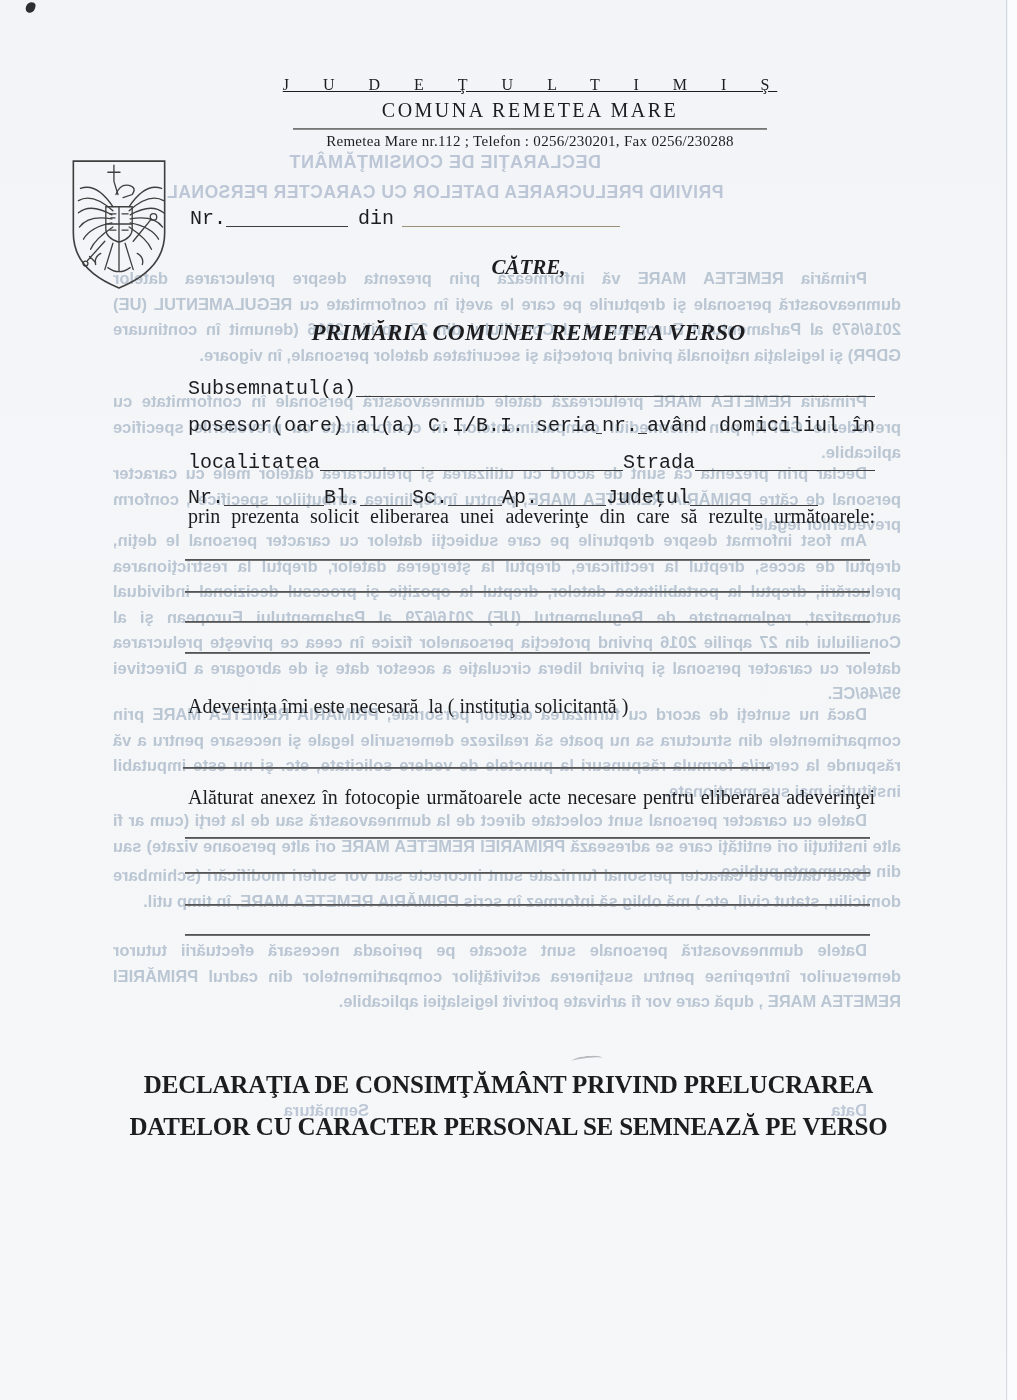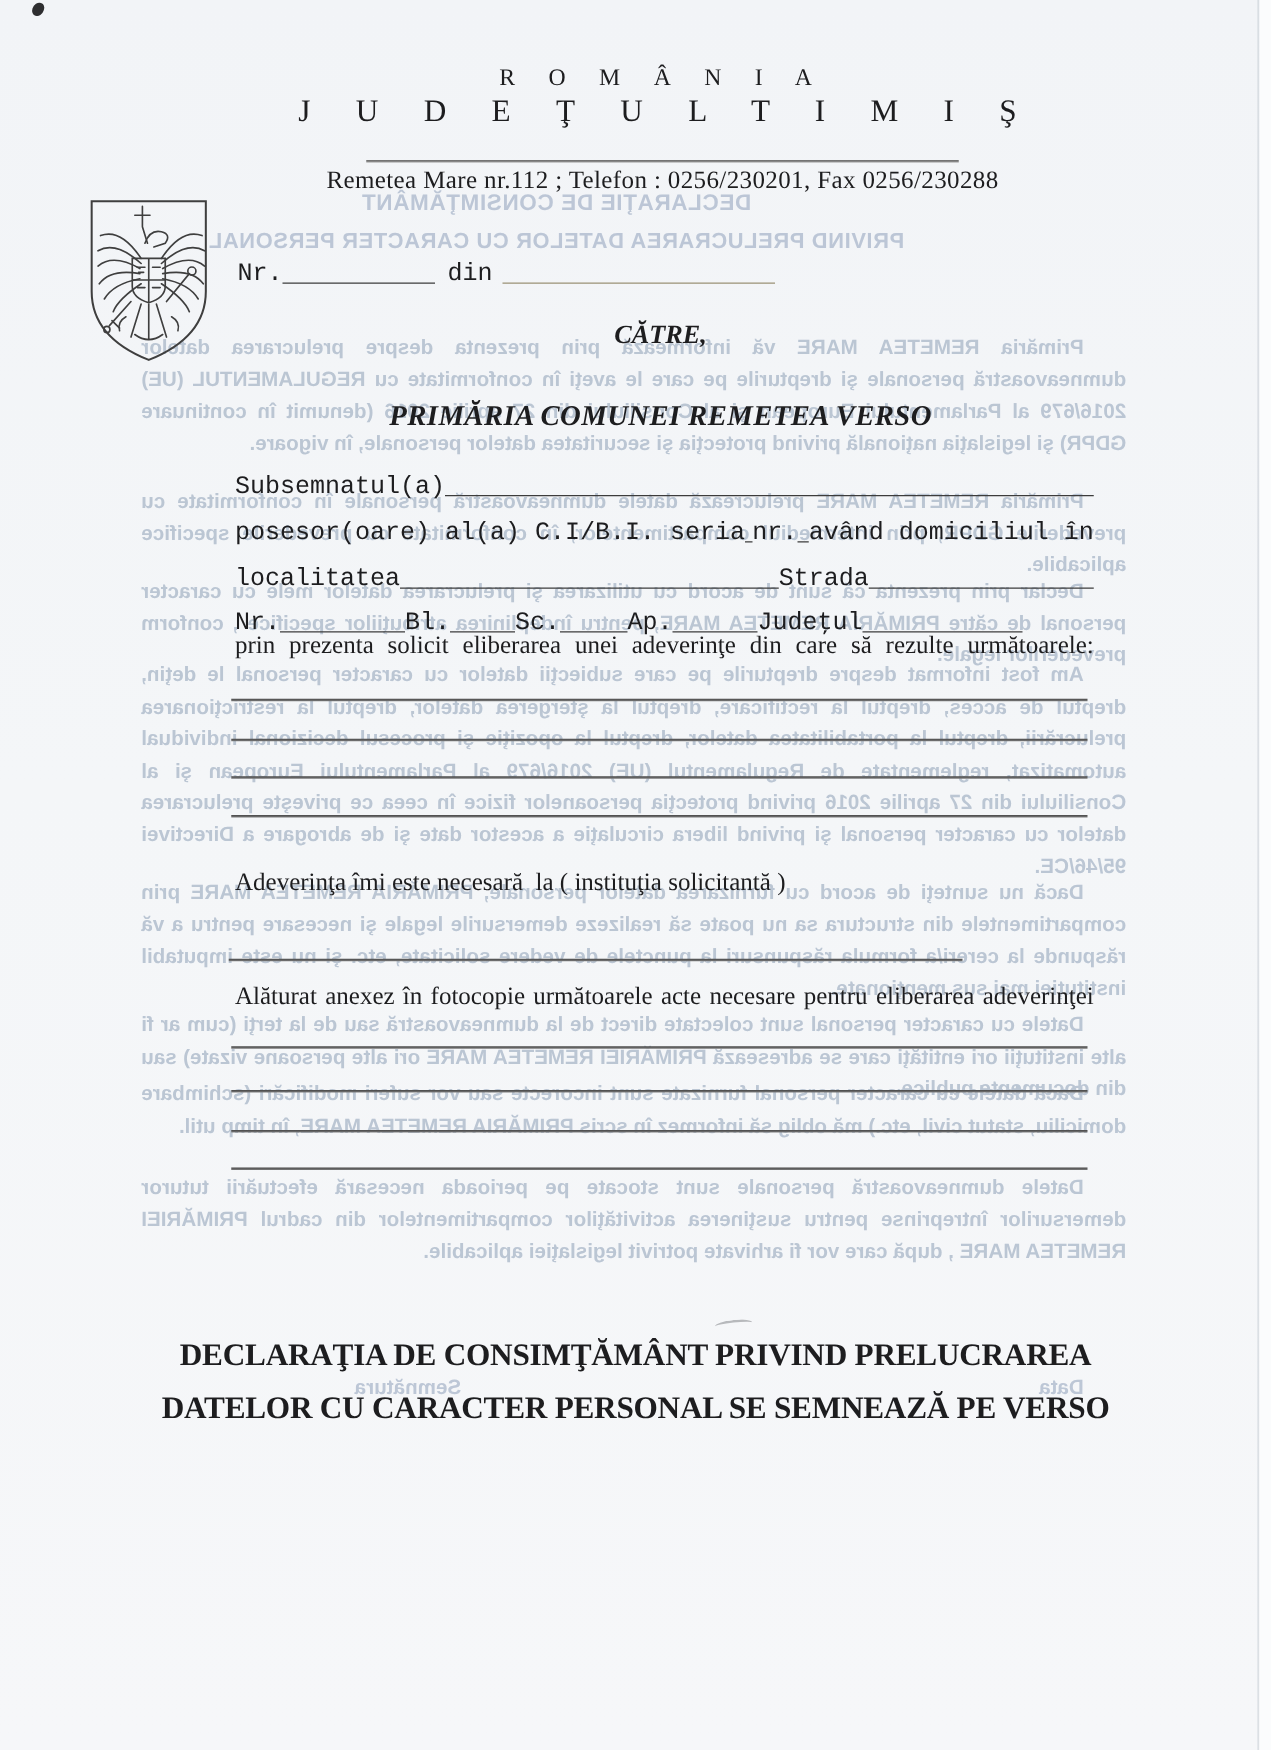--- a/index.html
+++ b/index.html
@@ -27,25 +27,25 @@
     opacity:.9;
   }
   .bleed-title{position:absolute;left:132px;width:880px;text-align:center;
     font-weight:700;color:#b7c2d3;letter-spacing:.5px;}
   .bleed-p{position:absolute;left:116px;width:788px;text-align:justify;text-indent:34px;}
   .bleed-sig{position:absolute;font-weight:700;color:#b7c2d3;}
 
   
   .hdr{position:absolute;left:150px;width:760px;text-align:center;}
   .hdr-country{top:52px;font-size:19px;letter-spacing:11px;}
-  .hdr-county{top:76px;font-size:25px;letter-spacing:8px;word-spacing:14px;}
+  .hdr-county{top:76px;font-size:16px;letter-spacing:8px;word-spacing:14px;text-decoration:underline;}
   .hdr-commune{top:99px;font-size:20px;letter-spacing:2.5px;}
   .hdr-rule{top:128px;left:293px;width:474px;height:2px;
     background:linear-gradient(180deg,#6a6a6a,#9a9a9a);}
-  .hdr-address{top:133px;font-size:20px;letter-spacing:.3px;}
+  .hdr-address{top:133px;font-size:15px;letter-spacing:.3px;}
 
   .row{position:absolute;display:flex;align-items:baseline;font-size:20px;font-family:Liberation Mono, monospace;}
   .fill{display:inline-block;position:relative;top:3px;height:1em;
     border-bottom:1.6px solid #3c3c3c;}
   .fill.tan{border-bottom-color:#9b9176;}
   .lbl{white-space:pre;}
 
   .salutation{position:absolute;left:0;right:0;text-align:center;
     font-weight:bold;font-style:italic;margin-left:40px;}
   .ruled{position:absolute;left:185px;width:685px;height:2px;
@@ -81,22 +81,22 @@
     <div class="bleed-p" style="top:938px;">Datele dumneavoastră personale sunt stocate pe perioada necesară efectuării tuturor demersurilor întreprinse pentru susţinerea activităţilor compartimentelor din cadrul PRIMĂRIEI REMETEA MARE , după care vor fi arhivate potrivit legislaţiei aplicabile.</div>
     <div class="bleed-sig" style="top:1098px;left:150px;">Data</div>
     <div class="bleed-sig" style="top:1098px;left:648px;">Semnătura</div>
   </div>
 
   <div class="speck"></div>
   <div class="pencil"></div>
   <div class="edge-strip"></div>
   <div class="edge-line"></div>
 
-  <div class="hdr hdr-country abs">R O M Â N I A</div>
   <div class="hdr hdr-county abs">J U D E Ţ U L   T I M I Ş</div>
+  <div class="hdr hdr-commune abs">COMUNA REMETEA MARE</div>
   <div class="hdr-rule abs"></div>
   <div class="hdr hdr-address abs">Remetea Mare nr.112 ; Telefon : 0256/230201, Fax 0256/230288</div>
 
   <svg class="emblem" width="106" height="138" viewBox="0 0 104 136" fill="none" stroke="#3f3f3f" stroke-width="1.3" stroke-linecap="round">
     <path d="M7,5 H97 V76 Q97,112 52,130 Q7,112 7,76 Z" stroke-width="1.6"></path>
     <path d="M47,9 v16 M41,16 h12 M47,25 l4,13"></path>
     <path d="M49,38 q4,-11 13,-9 q8,2 3,9 l-9,3"></path>
     <path d="M46,50 Q30,26 14,32 M46,54 Q26,36 12,44 M45,58 Q24,46 12,56 M45,62 Q22,58 13,70 M45,66 Q24,70 17,82 M46,70 Q28,82 24,92"></path>
     <path d="M62,50 Q78,26 94,32 M62,54 Q82,36 96,44 M63,58 Q84,46 96,56 M63,62 Q86,58 95,70 M63,66 Q84,70 91,82 M62,70 Q80,82 84,92"></path>
     <path d="M39,50 h26 v22 q0,9 -13,13 q-13,-4 -13,-13 z M52,50 v34 M39,67 h26"></path>

